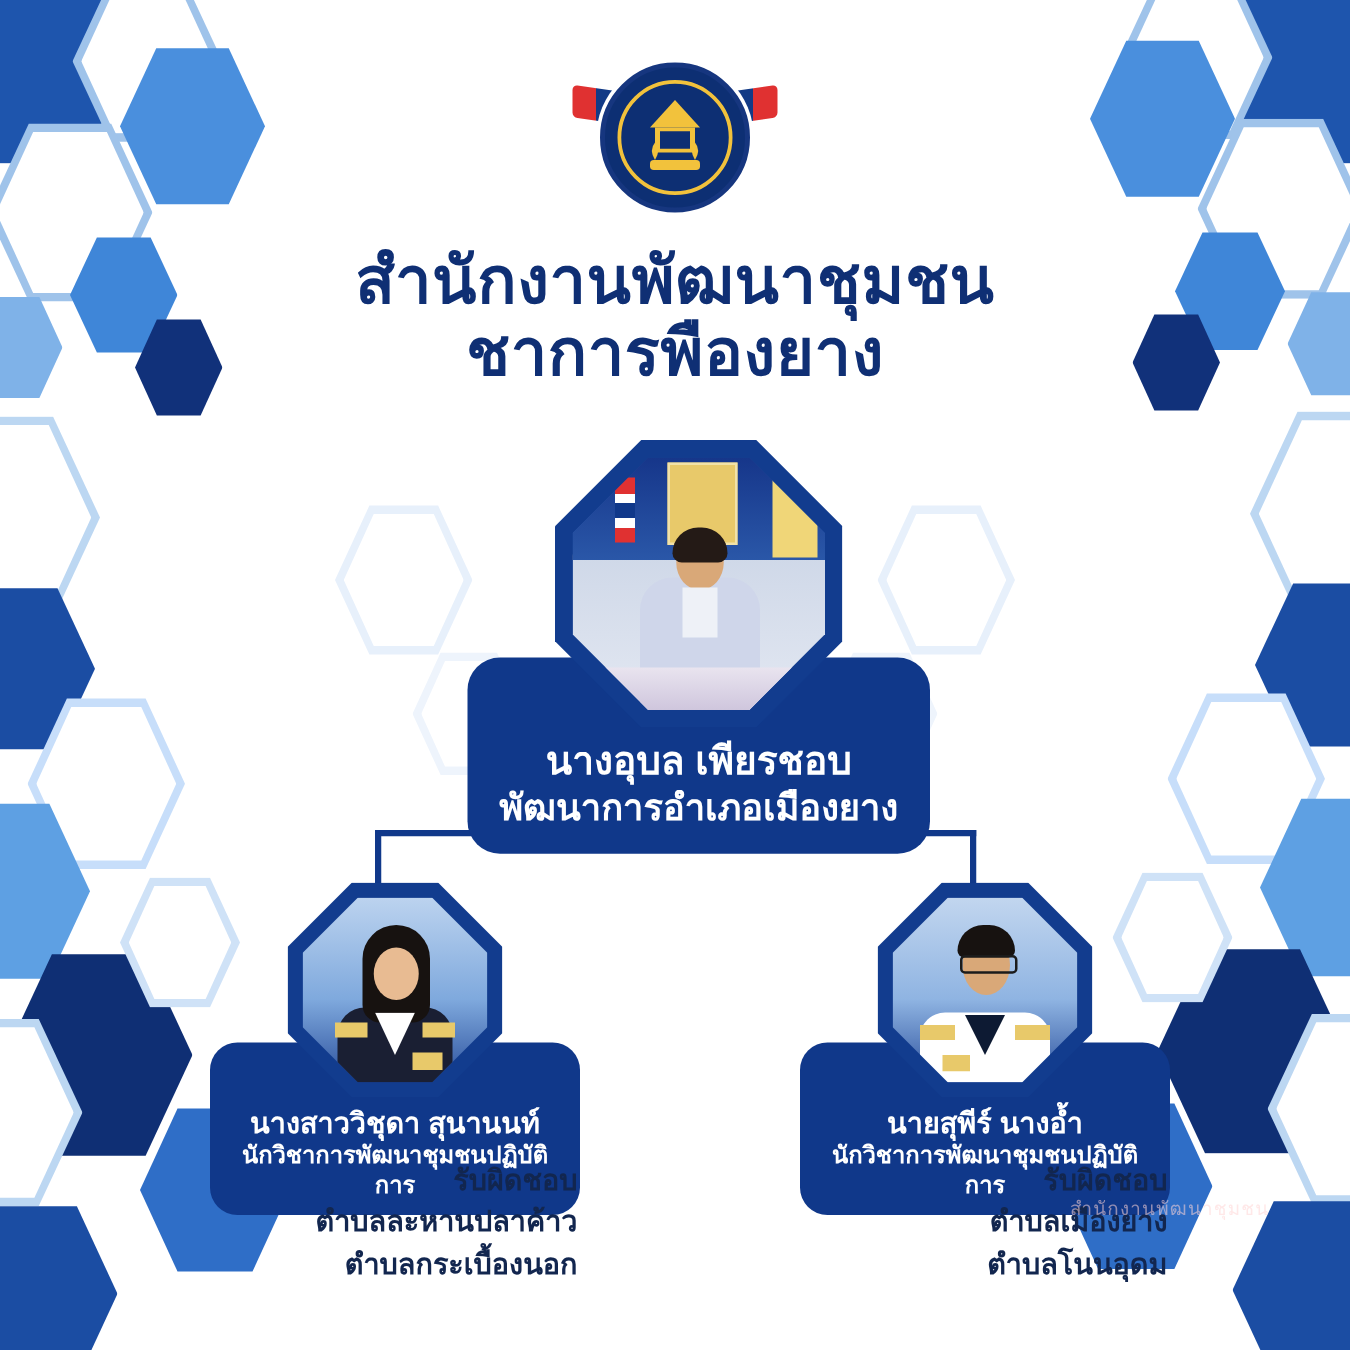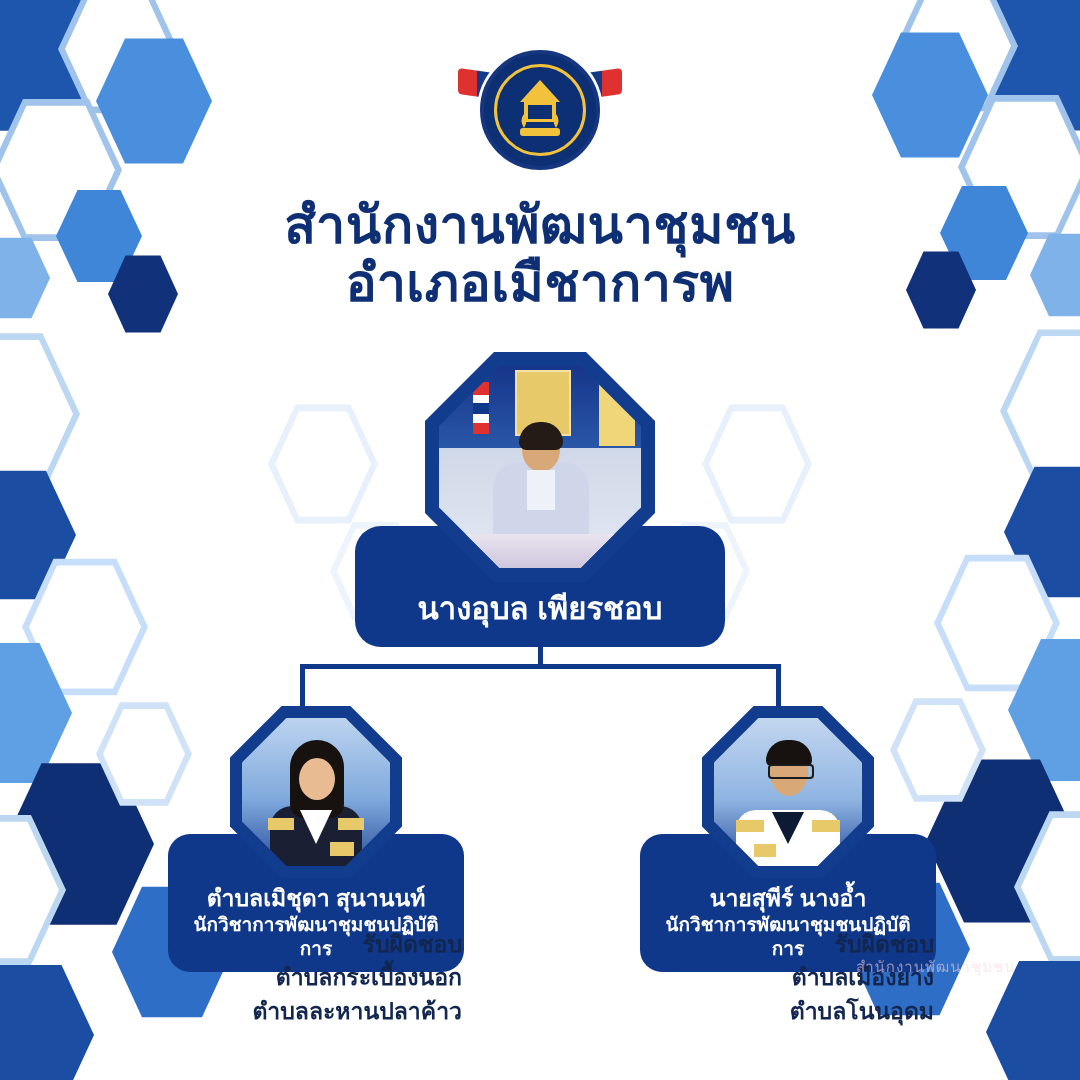--- a/index.html
+++ b/index.html
@@ -285,78 +285,79 @@
           <path d="M54 56 q5 -8 0 -14 q-5 6 0 14z" fill="#f2c23c"></path>
 
           <rect x="18" y="56" width="40" height="8" rx="3" fill="#f2c23c"></rect>
         </svg>
       </div>
     </div>
   </div>
 
   <div class="org-title">
     <span>สำนักงานพัฒนาชุมชน</span>
-    <span class="line2">อำเภอเมืชาการพ</span>
+    <span class="line2">ชาการพืองยาง</span>
   </div>
 
   <div class="conn" style="left:538px;top:636px;width:5px;height:32px;"></div>
   <div class="conn" style="left:300px;top:664px;width:481px;height:5px;"></div>
   <div class="conn" style="left:300px;top:664px;width:5px;height:58px;"></div>
   <div class="conn" style="left:776px;top:664px;width:5px;height:58px;"></div>
 
   <div class="conn" style="left:316px;top:910px;width:3px;height:22px;"></div>
   <div class="conn-dot" style="left:313px;top:929px;"></div>
   <div class="conn" style="left:789px;top:910px;width:3px;height:22px;"></div>
   <div class="conn-dot" style="left:786px;top:929px;"></div>
 
-  <div class="node" style="left:355px;top:352px;width:370px;">
+  <div class="node" style="left:374px;top:352px;width:370px;">
     <div class="photo" style="width:216px;height:216px;padding:7px;">
       <div class="inner" style="width:202px;height:202px;background:linear-gradient(180deg,#1b3f8f 0%,#2f63b5 38%,#cfd8e8 39%,#e3e8f2 100%);">
 
         <div class="pf" style="left:0;top:0;width:202px;height:82px;background:linear-gradient(180deg,#16368a 0%,#2a57a8 100%);"></div>
         <div class="pf" style="left:76px;top:4px;width:52px;height:62px;background:#e8c96a;border:2px solid #f2e2a8;"></div>
         <div class="pf" style="left:34px;top:16px;width:16px;height:52px;background:linear-gradient(180deg,#e03131 0 25%,#ffffff 25% 40%,#10388a 40% 62%,#ffffff 62% 78%,#e03131 78% 100%);"></div>
         <div class="pf" style="right:6px;top:2px;width:36px;height:78px;background:#f0d678;"></div>
 
         <div class="pf" style="left:54px;top:96px;width:96px;height:110px;background:#cfd6ea;border-radius:26px 26px 0 0;"></div>
         <div class="pf" style="left:83px;top:62px;width:38px;height:44px;background:#d9a878;border-radius:50%;"></div>
         <div class="pf" style="left:80px;top:56px;width:44px;height:28px;background:#241a16;border-radius:22px 22px 8px 8px;"></div>
         <div class="pf" style="left:88px;top:104px;width:28px;height:40px;background:#eef1f7;transform:rotate(0deg);"></div>
 
         <div class="pf" style="left:0;bottom:0;width:202px;height:34px;background:linear-gradient(180deg,#e9e4ef 0%,#cfc6dd 100%);"></div>
       </div>
     </div>
     <div class="plate" style="margin-top:-56px;padding:64px 18px 18px;">
       <div class="name" style="font-size:31px;">นางอุบล เพียรชอบ</div>
+      <div class="role" style="font-size:29px;">พัฒนาการอำเภอเมืองยาง</div>
     </div>
   </div>
 
   <div class="node" style="left:168px;top:706px;width:296px;">
     <div class="photo" style="width:160px;height:160px;padding:6px;">
       <div class="inner" style="width:148px;height:148px;background:linear-gradient(180deg,#bcd3ef 0%,#7fa9dd 55%,#2a4f9c 100%);">
         <div class="pf" style="left:28px;top:88px;width:92px;height:70px;background:#1a1f33;border-radius:22px 22px 0 0;"></div>
         <div class="pf" style="left:56px;top:36px;width:38px;height:46px;background:#e3b48c;border-radius:50%;"></div>
         <div class="pf" style="left:48px;top:22px;width:54px;height:78px;background:#171210;border-radius:27px 27px 14px 14px;"></div>
         <div class="pf" style="left:57px;top:40px;width:36px;height:42px;background:#e8bb92;border-radius:50%;"></div>
         <div class="pf" style="left:58px;top:92px;width:32px;height:34px;background:#ffffff;clip-path:polygon(0 0,100% 0,50% 100%);"></div>
         <div class="pf" style="left:26px;top:100px;width:26px;height:12px;background:#e8c96a;"></div>
         <div class="pf" style="right:26px;top:100px;width:26px;height:12px;background:#e8c96a;"></div>
         <div class="pf" style="left:88px;top:124px;width:24px;height:14px;background:#e8c96a;"></div>
       </div>
     </div>
     <div class="plate" style="margin-top:-44px;padding:50px 14px 12px;border-radius:22px;">
-      <div class="name" style="font-size:23px;">ตำบลเมิชุดา สุนานนท์</div>
+      <div class="name" style="font-size:23px;">นางสาววิชุดา สุนานนท์</div>
       <div class="role" style="font-size:19px;">นักวิชาการพัฒนาชุมชนปฏิบัติการ</div>
     </div>
   </div>
 
   <div class="caption" style="left:170px;top:928px;width:292px;font-size:23px;">
     <div>รับผิดชอบ</div>
+    <div>ตำบลละหานปลาค้าว</div>
     <div>ตำบลกระเบื้องนอก</div>
-    <div>ตำบลละหานปลาค้าว</div>
   </div>
 
   <div class="node" style="left:640px;top:706px;width:296px;">
     <div class="photo" style="width:160px;height:160px;padding:6px;">
       <div class="inner" style="width:148px;height:148px;background:linear-gradient(180deg,#c2d6ef 0%,#8fb4e2 55%,#2a4f9c 100%);">
         <div class="pf" style="left:22px;top:92px;width:104px;height:66px;background:#ffffff;border-radius:20px 20px 0 0;"></div>
         <div class="pf" style="left:56px;top:30px;width:38px;height:48px;background:#d9a878;border-radius:50%;"></div>
         <div class="pf" style="left:52px;top:22px;width:46px;height:26px;background:#171210;border-radius:23px 23px 6px 6px;"></div>
         <div class="pf" style="left:54px;top:46px;width:42px;height:11px;border:2px solid #1b1b1b;border-radius:4px;"></div>
         <div class="pf" style="left:58px;top:94px;width:32px;height:32px;background:#0d1a33;clip-path:polygon(0 0,100% 0,50% 100%);"></div>

